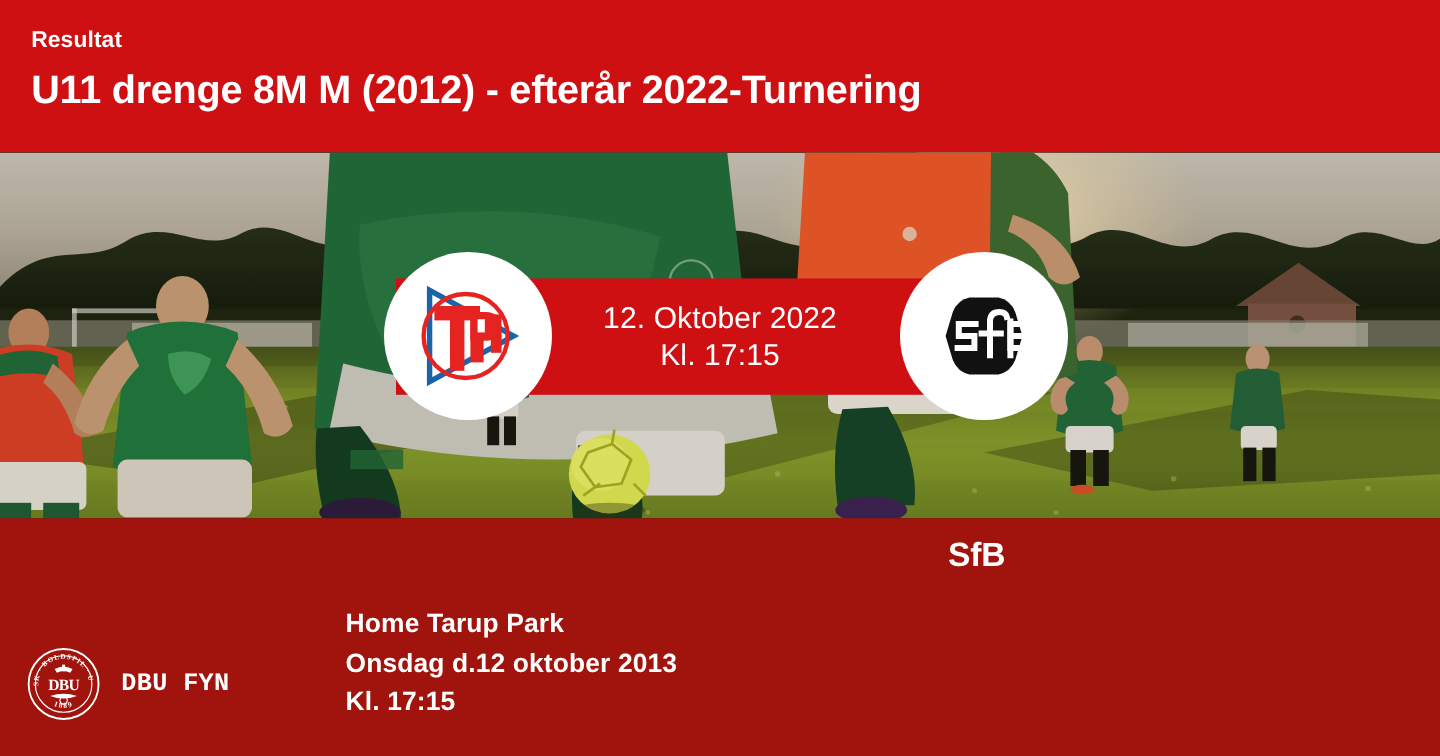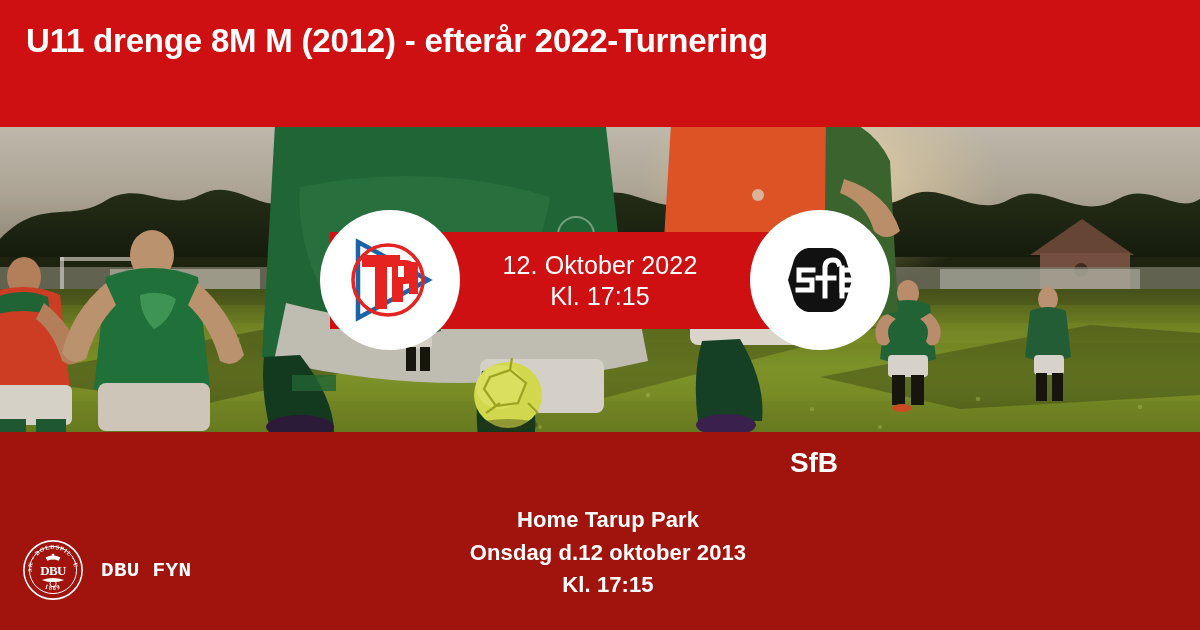--- a/index.html
+++ b/index.html
@@ -118,24 +118,24 @@
     font-weight: bold;
     letter-spacing: -0.1px;
     line-height: 1;
     white-space: nowrap;
   }
   .team-name.home { left: 250px; }
   .team-name.away { left: 790px; }
 
   .venue-block {
     position: absolute;
-    left: 308px;
+    left: 288px;
     top: 72px;
     width: 600px;
-    text-align: center;
+    text-align: left;
   }
   .venue-line {
     color: #ffffff;
     font-size: 22px;
     font-weight: bold;
     line-height: 1.48;
     letter-spacing: 0.1px;
     white-space: nowrap;
   }
 
@@ -158,20 +158,21 @@
     line-height: 1;
     font-family: Liberation Mono, monospace;
   }
 </style>
 </head>
 <body>
 
 <div class="card">
 
   <div class="header">
+    <div class="header-kicker">Resultat</div>
     <div class="header-title">U11 drenge 8M M (2012) - efterår 2022-Turnering</div>
   </div>
 
   <div class="photo">
     <svg class="photo-svg" viewBox="0 0 1200 305" preserveAspectRatio="none">
       <defs>
         <linearGradient id="skyG" x1="0" y1="0" x2="0" y2="1">
           <stop offset="0%" stop-color="#cdc9bd"></stop>
           <stop offset="55%" stop-color="#b9b3a4"></stop>
           <stop offset="100%" stop-color="#9a9484"></stop>

